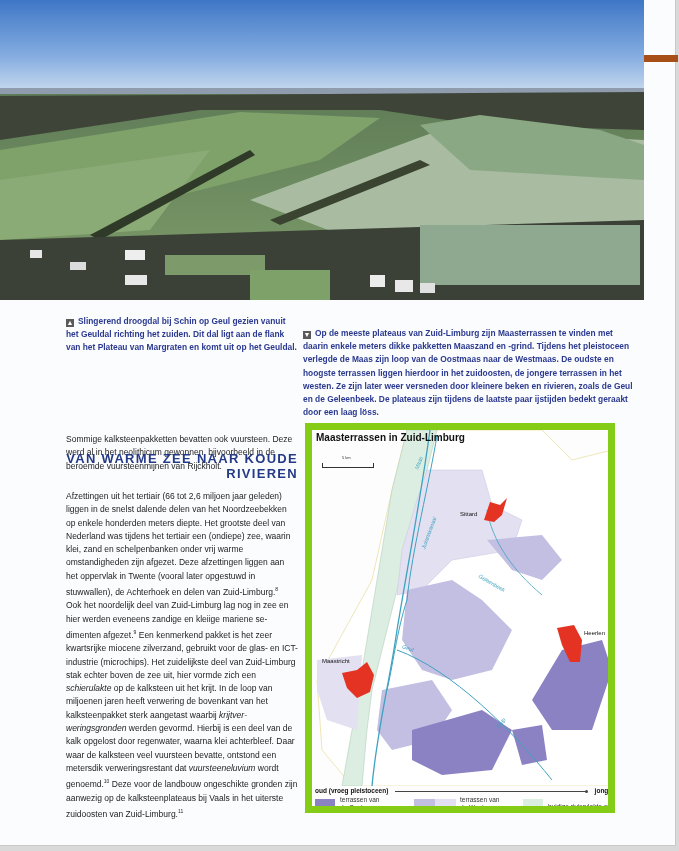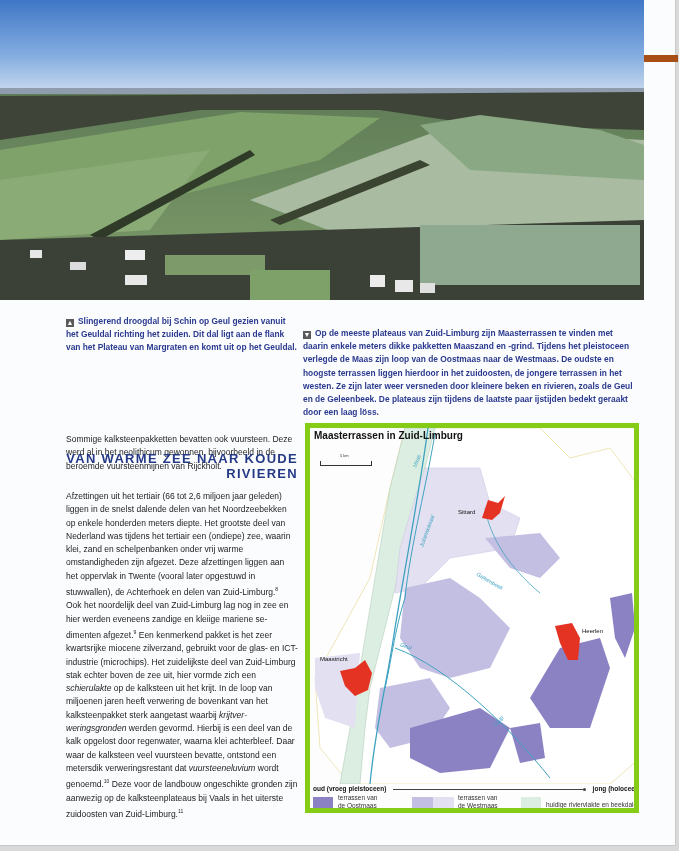--- a/index.html
+++ b/index.html
@@ -31,22 +31,22 @@
   }
   .p1 { left: 66px; top: 408px; width: 232px; margin-top: 25px; }
   .heading {
     position: absolute; left: 66px; top: 451px; width: 232px;
     color: #253a86; font-weight: bold; font-size: 13px; letter-spacing: 1.3px; line-height: 15px; text-align: right;
   }
   .p2 { left: 66px; top: 490px; width: 232px; }
   .p2 i { }
   .p2 sup { font-size: 5px; vertical-align: 4px; }
   .map-frame {
-    position: absolute; left: 305px; top: 423px; width: 334px; height: 390px;
-    border: 5px solid #84cc16; background: #fdfdfd; overflow: hidden;
+    position: absolute; left: 305px; top: 423px; width: 310px; height: 390px;
+    border: 7px solid #84cc16; background: #fdfdfd; overflow: hidden;
   }
   .map-frame svg { position: absolute; left: 0; top: 0; }
   .map-title {
     position: absolute; left: 4px; top: 2px; font-weight: bold; font-size: 10px; color: #111;
   }
   .scale-bar { position: absolute; left: 10px; top: 33px; width: 52px; height: 5px;
     border-left: 1px solid #333; border-right: 1px solid #333; border-bottom: 1px solid #333; }
   .scale-label { position: absolute; left: 30px; top: 25px; font-size: 4px; color: #333; }
   .city-label { position: absolute; font-size: 6px; color: #111; }
   .river-label { position: absolute; font-size: 5.5px; color: #3ea2c0; font-style: italic; }

